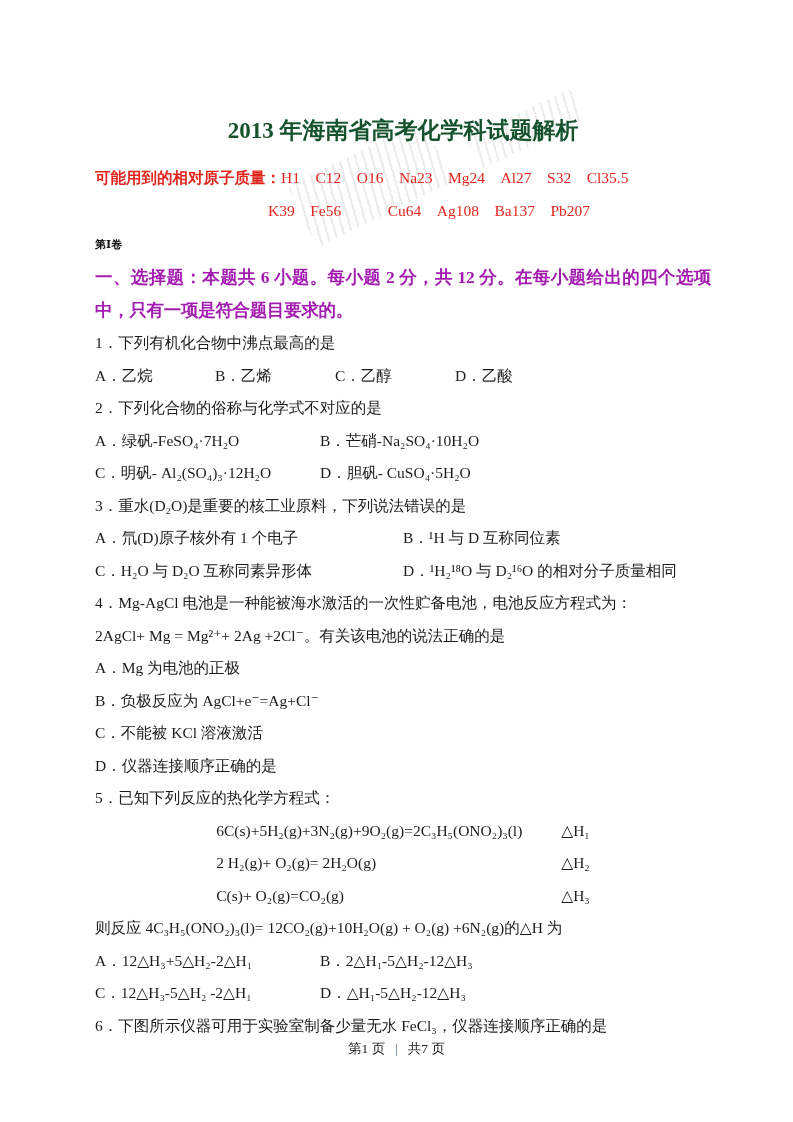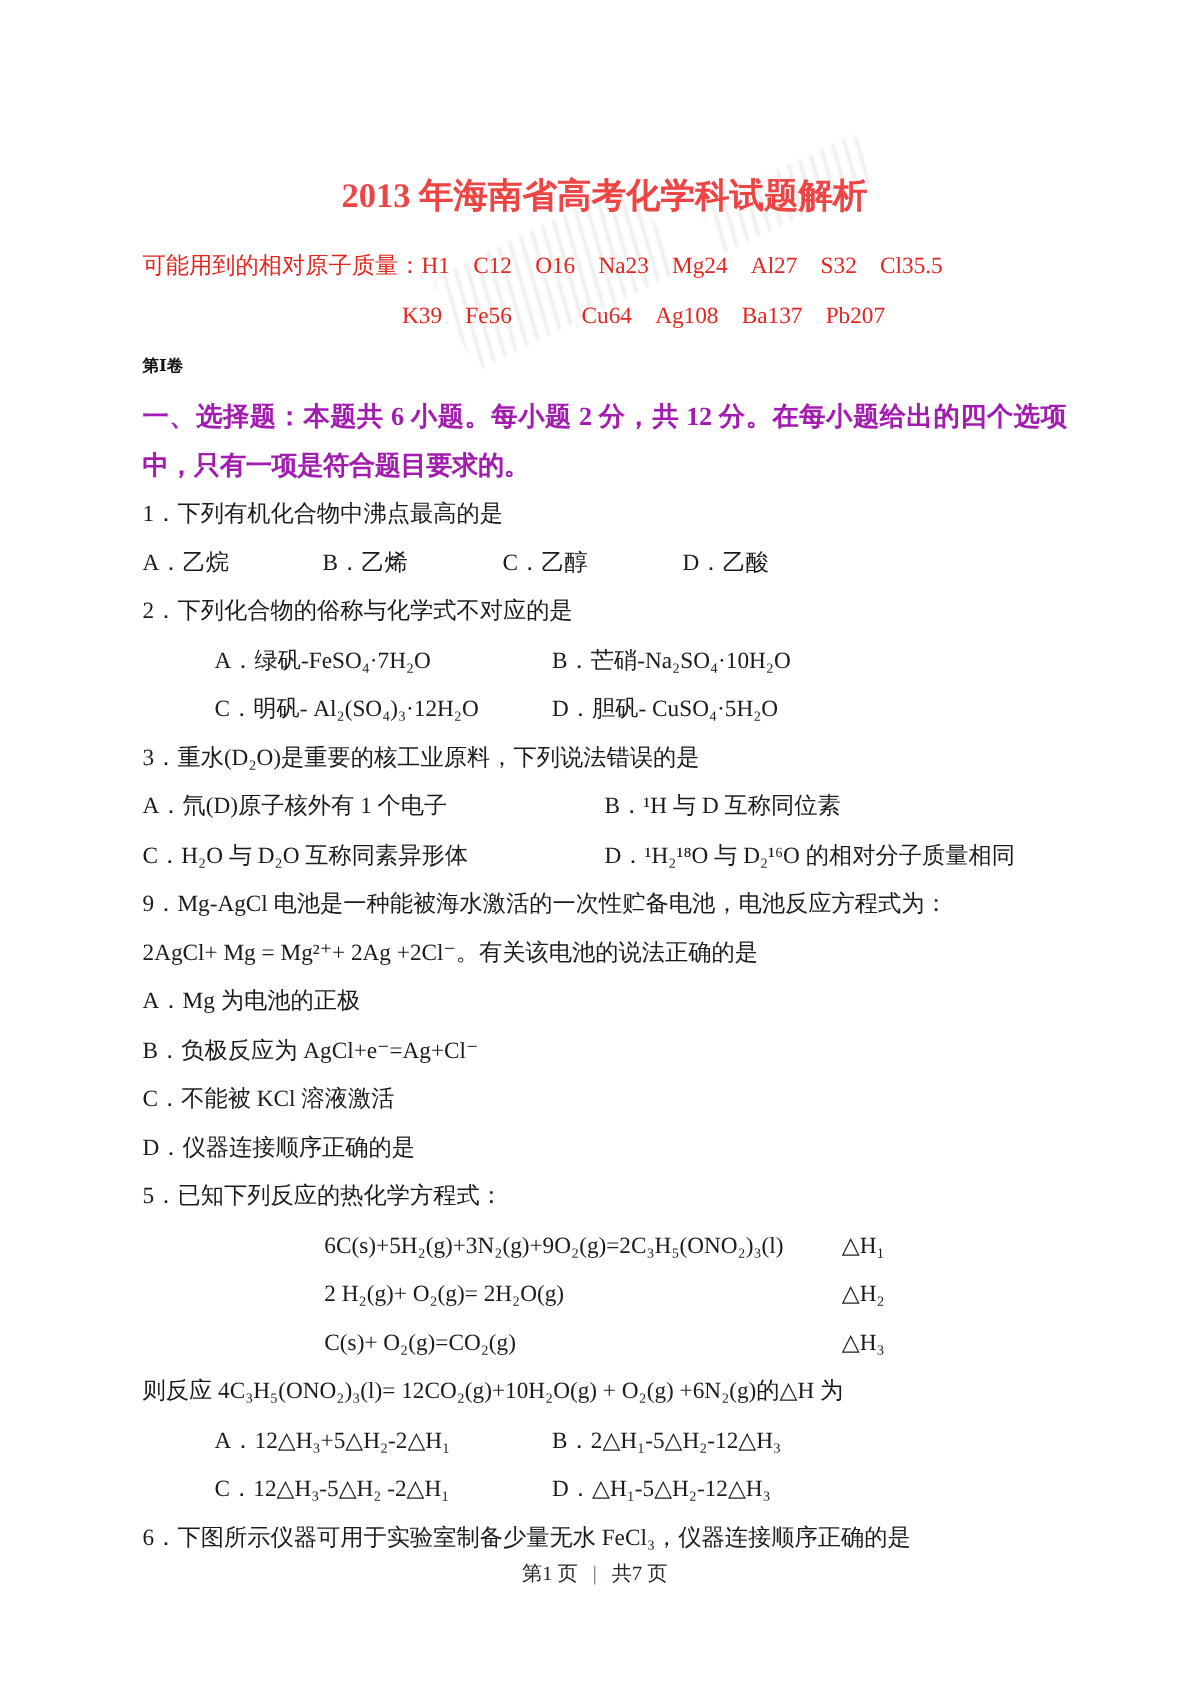--- a/index.html
+++ b/index.html
@@ -7,35 +7,35 @@
     position:relative;
     width:793px;height:1122px;
     background:#ffffff;
     overflow:hidden;
     font-family:"Liberation Serif","DejaVu Serif",serif;
     color:#1b1b1b;
   }
   .content{position:absolute;left:95px;top:116px;width:616px;}
   .title{
     font-size:23px;font-weight:700;text-align:center;
-    margin:0 0 15px 0;line-height:30px;color:#ef4444;
+    margin:0 0 15px 0;line-height:30px;color:#14532d;
   }
   .red-line{color:var(--accent-red,#e3251e);font-size:15.5px;line-height:33px;white-space:nowrap;}
-  .red-label{font-weight:400;margin-top:34px;}
+  .red-label{font-weight:700;margin-top:34px;}
   .red-indent{padding-left:173px;}
   .section-heading{font-size:11px;font-weight:700;line-height:33px;margin-top:1px;color:#111;}
   .instructions{
     font-size:17.5px;font-weight:700;line-height:33px;margin:0;
     text-align:justify;letter-spacing:-0.3px;color:#a21caf;
   }
   .line{font-size:15.5px;line-height:32.5px;white-space:nowrap;}
   .opts-row{display:flex;}
   .opts-row .opt{width:120px;}
   .two-col{display:flex;}
-  .two-col .c1-225{width:225px;flex:0 0 225px;margin-left:48px;}
+  .two-col .c1-225{width:225px;flex:0 0 225px;}
   .two-col .c1-308{width:308px;flex:0 0 308px;}
   .eq-row{display:flex;justify-content:center;}
   .eq-row .formula{width:345px;flex:0 0 345px;}
   .footer{
     position:absolute;top:1040px;left:0;width:100%;
     text-align:center;font-size:13.5px;color:#222;
   }
   .footer .sep{color:var(--footer-separator,#4f6b8f);margin:0 10px;}
   .wm{
     position:absolute;
@@ -92,21 +92,21 @@
     <div class="line">3．重水(D₂O)是重要的核工业原料，下列说法错误的是</div>
     <div class="line two-col">
       <span class="c1-308">A．氘(D)原子核外有 1 个电子</span>
       <span>B．¹H 与 D 互称同位素</span>
     </div>
     <div class="line two-col">
       <span class="c1-308">C．H₂O 与 D₂O 互称同素异形体</span>
       <span>D．¹H₂¹⁸O 与 D₂¹⁶O 的相对分子质量相同</span>
     </div>
 
-    <div class="line">9．Mg-AgCl 电池是一种能被海水激活的一次性贮备电池，电池反应方程式为：</div>
+    <div class="line">4．Mg-AgCl 电池是一种能被海水激活的一次性贮备电池，电池反应方程式为：</div>
     <div class="line">2AgCl+ Mg = Mg²⁺+ 2Ag +2Cl⁻。有关该电池的说法正确的是</div>
     <div class="line">A．Mg 为电池的正极</div>
     <div class="line">B．负极反应为 AgCl+e⁻=Ag+Cl⁻</div>
     <div class="line">C．不能被 KCl 溶液激活</div>
     <div class="line">D．仪器连接顺序正确的是</div>
 
     <div class="line">5．已知下列反应的热化学方程式：</div>
     <div class="line eq-row">
       <span class="formula">6C(s)+5H₂(g)+3N₂(g)+9O₂(g)=2C₃H₅(ONO₂)₃(l)</span>
       <span>△H₁</span>

